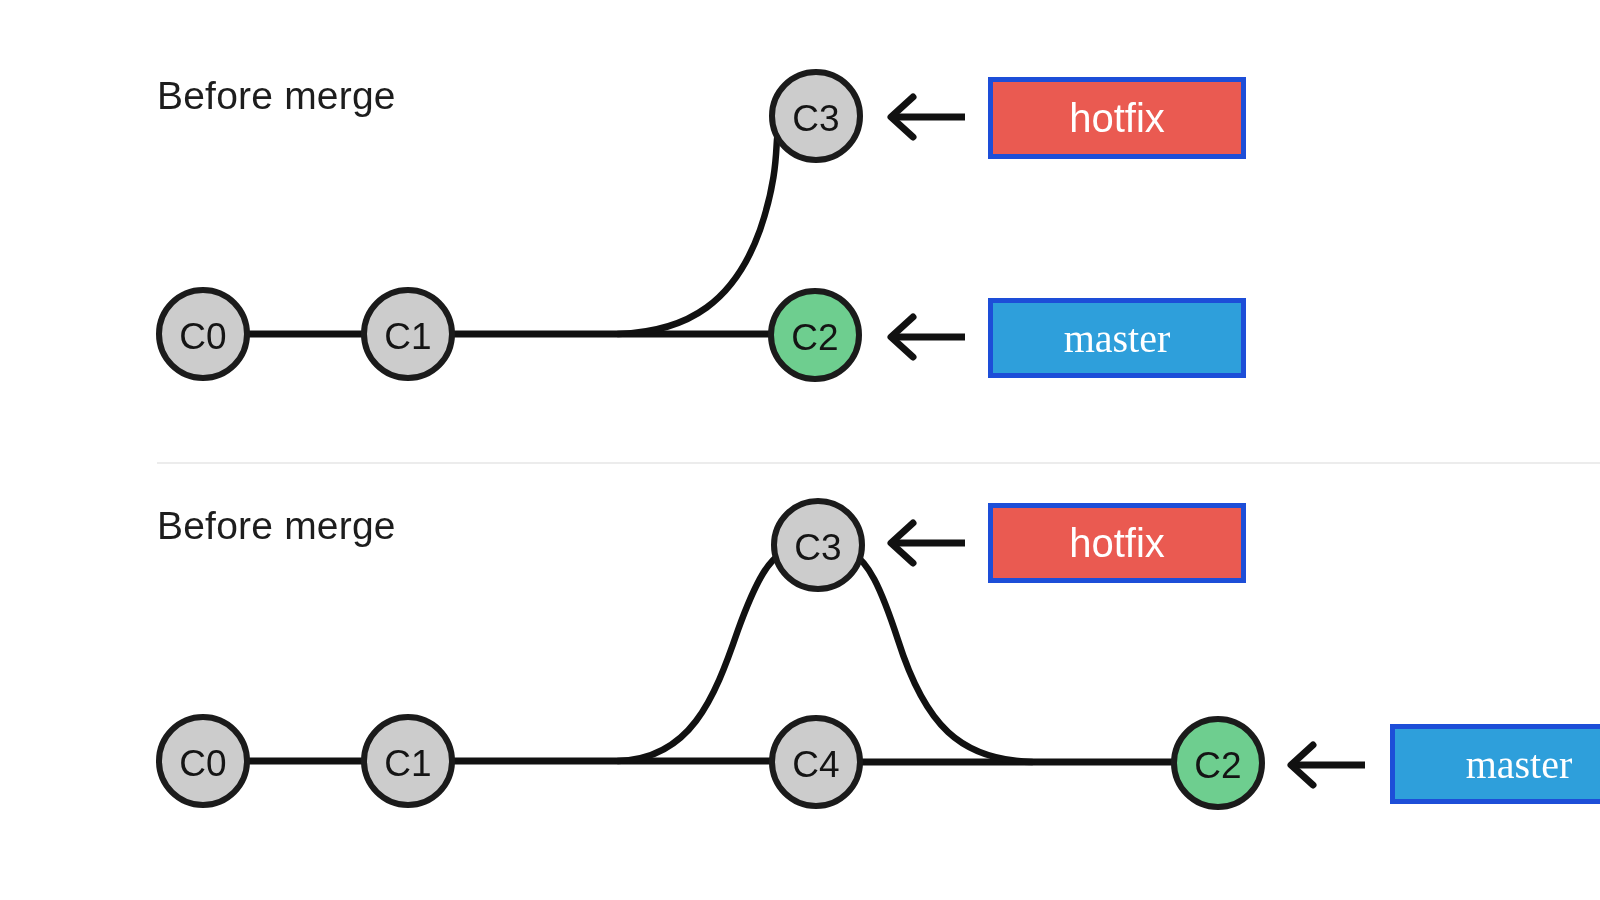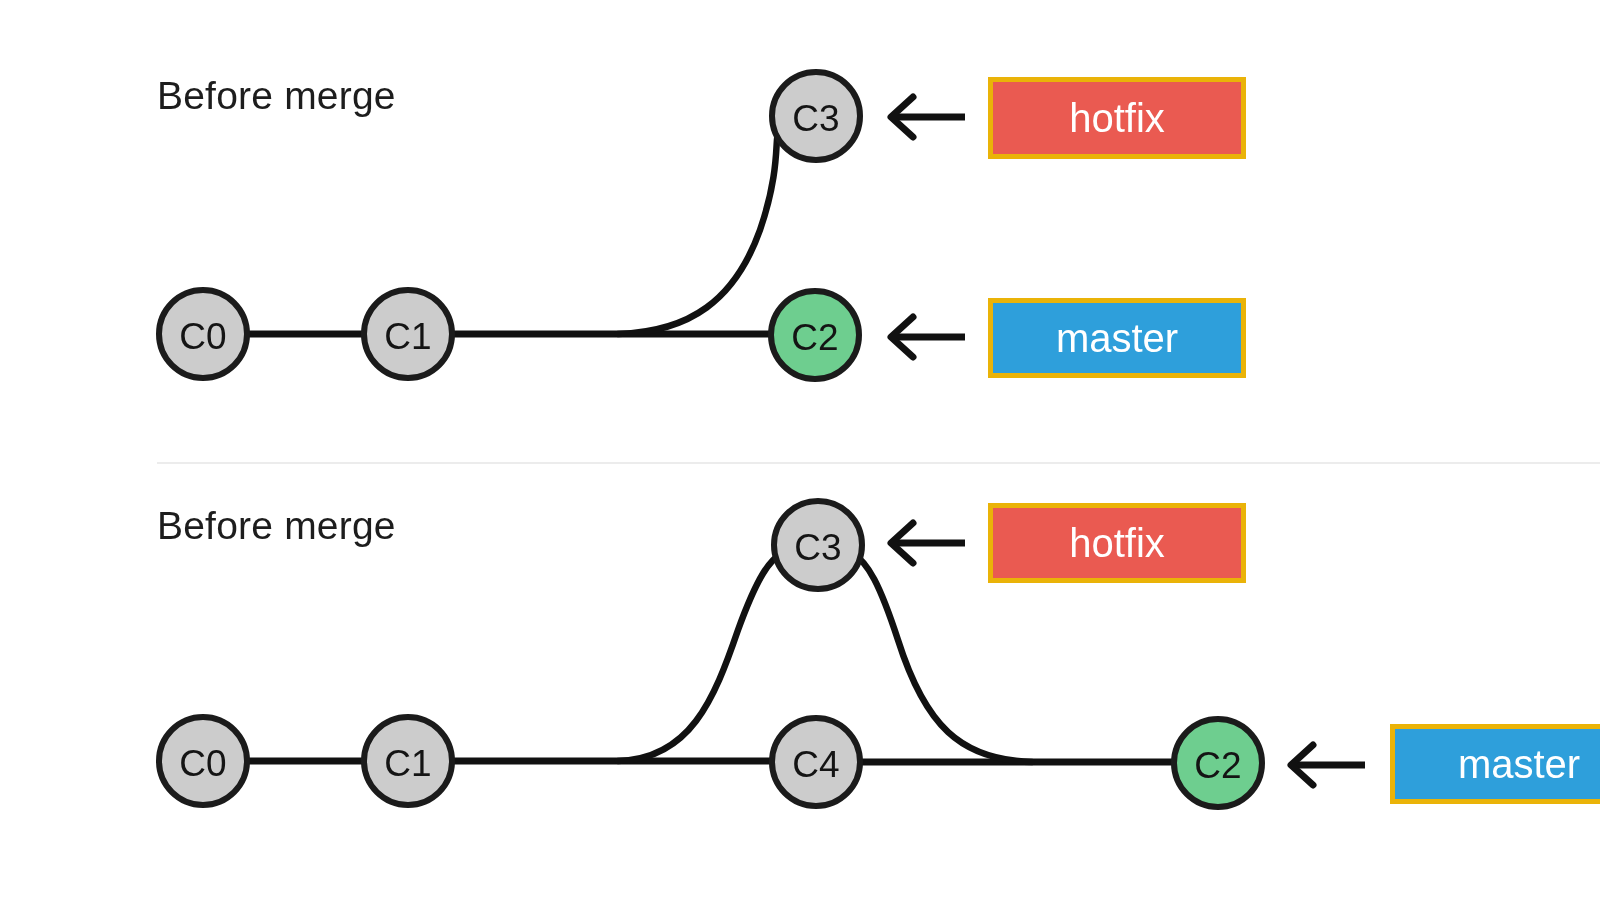--- a/index.html
+++ b/index.html
@@ -84,30 +84,30 @@
     stroke: #111111;
     stroke-width: 7;
     fill: none;
     stroke-linecap: round;
     stroke-linejoin: round;
   }
 
   .branch-box {
     position: absolute;
     box-sizing: border-box;
-    border: 5px solid #eab308;
+    border: 5px solid #1d4ed8;
     display: flex;
     align-items: center;
     justify-content: center;
     font-family: "Liberation Sans", sans-serif;
     font-size: 40px;
     color: #ffffff;
   }
   .box-hotfix { background: #ea5a51; }
-  .box-master { background: #2e9fdb; }
+  .box-master { background: #2e9fdb; font-family: Liberation Serif, serif; }
 
   #box-hotfix-top   { left: 988px; top: 77px;  width: 258px; height: 82px; }
   #box-master-top   { left: 988px; top: 298px; width: 258px; height: 80px; }
   #box-hotfix-bot   { left: 988px; top: 503px; width: 258px; height: 80px; }
   #box-master-bot   { left: 1390px; top: 724px; width: 258px; height: 80px; }
 </style>
 </head>
 <body>
 
 <div id="stage">

